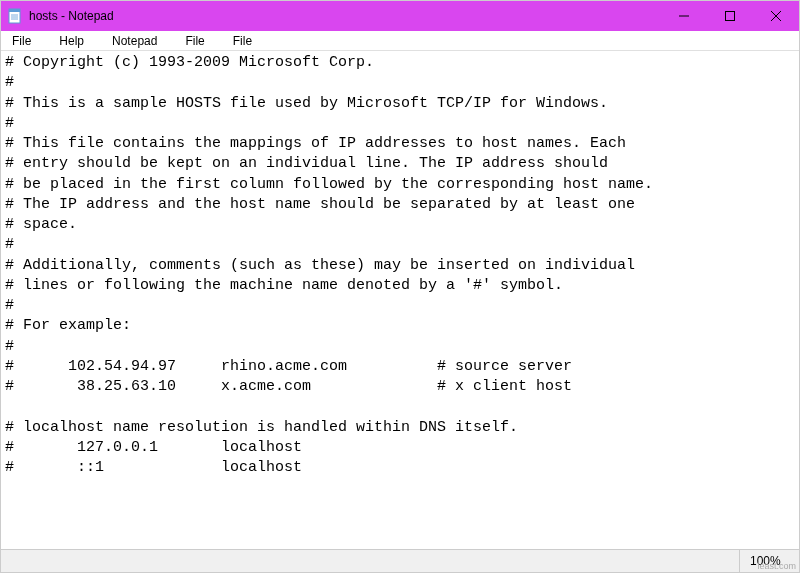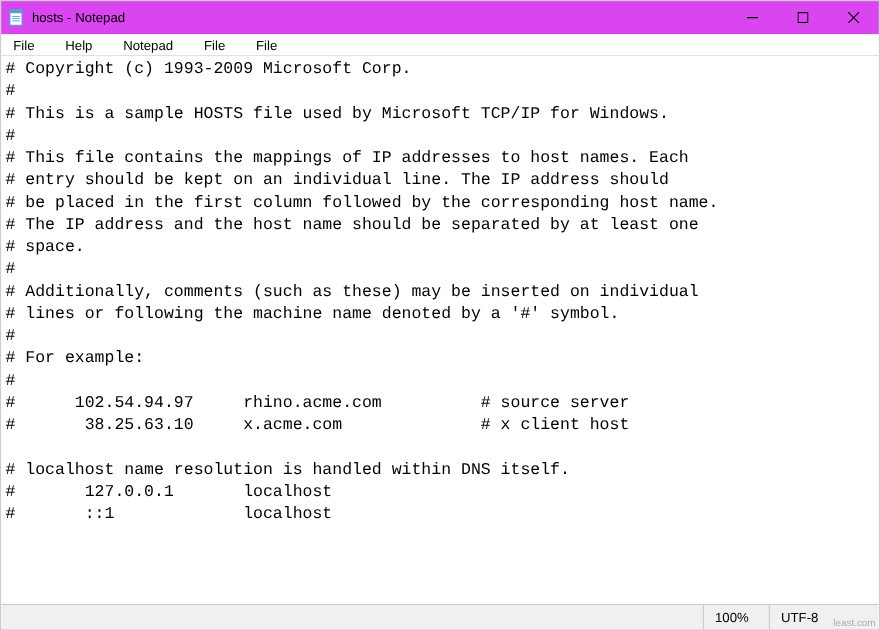--- a/index.html
+++ b/index.html
@@ -148,16 +148,15 @@
 #       38.25.63.10     x.acme.com              # x client host
 
 # localhost name resolution is handled within DNS itself.
 #       127.0.0.1       localhost
 #       ::1             localhost
 </div>
 
 <div class="statusbar">
   <div class="spacer"></div>
   <div class="cell zoom">100%</div>
-  <div class="cell enc">UTF-8</div>
 </div>
 
 <div class="watermark">least.com</div>
 
 </body></html>

